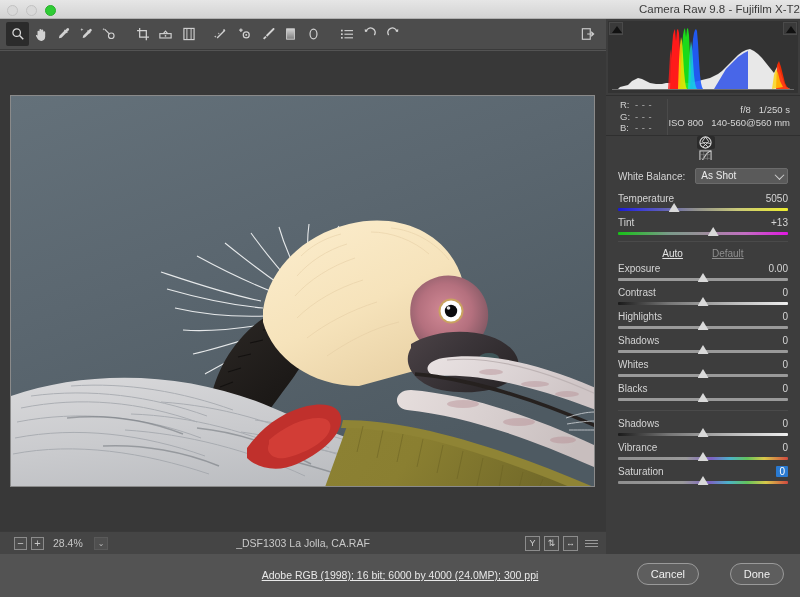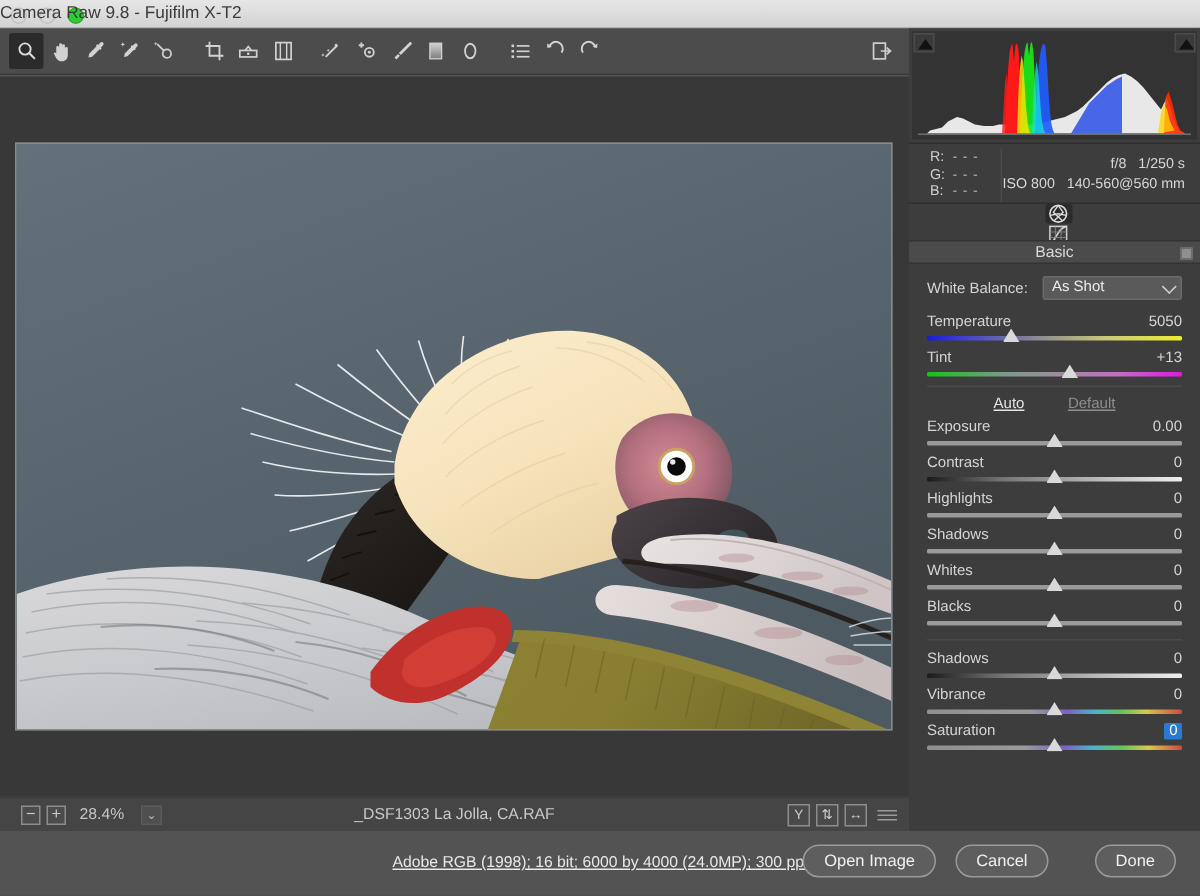--- a/index.html
+++ b/index.html
@@ -20,21 +20,21 @@
     background: linear-gradient(to bottom, #e6e6e6 0%, #d3d3d3 100%);
     border-bottom: 1px solid #b0b0b0;
   }
   #traffic { position: absolute; left: 7px; top: 5px; display: flex; gap: 8px; }
   .light { width: 11px; height: 11px; border-radius: 50%; }
   .light.close { background: #d9d9d9; border: 1px solid #c2c2c2; }
   .light.min   { background: #d9d9d9; border: 1px solid #c2c2c2; }
   .light.max   { background: #2fcc35; border: 1px solid #28b02d; }
   #title-text {
     position: absolute; left: 0; top: 0; width: 800px; height: 30px;
-    line-height: 19px; text-align: left;
+    line-height: 19px; text-align: right;
     font-size: 11.5px; color: #3b3b3b;
   }
 
   
   #toolbar {
     position: absolute; left: 0; top: 19px; width: 606px; height: 31px;
     background: #4c4c4c; border-bottom: 1px solid #3a3a3a;
   }
   #tools { position: absolute; left: 6px; top: 3px; display: flex; align-items: center; }
   .tool {
@@ -716,24 +716,20 @@
           </svg>
       </div>
       <div class="tab">
         <svg width="13" height="12" viewBox="0 0 14 13">
             <rect x="0.8" y="0.8" width="9" height="8" rx="1" fill="none" stroke="#d2d2d2" stroke-width="1.1"></rect>
             <path d="M3.6 11.4h7.6a1 1 0 001-1V3.4" fill="none" stroke="#d2d2d2" stroke-width="1.1"></path>
           </svg>
       </div>
     </div>
 
-    <div id="panel-title">
-      <span>Basic</span>
-      <div id="panel-menu"></div>
-    </div>
 
     <div id="controls">
 
       <div id="wb-row">
         <div id="wb-label">White Balance:</div>
         <div id="wb-select">
           <span>As Shot</span>
           <div id="wb-caret"></div>
         </div>
       </div>
@@ -853,18 +849,17 @@
         <div class="track grad-sat">
           <div class="knob" style="left:50%"></div>
         </div>
       </div>
 
     </div>
   </div>
 
   <div id="actionbar">
     <div id="colorinfo">Adobe RGB (1998); 16 bit; 6000 by 4000 (24.0MP); 300 ppi</div>
-    <div class="pill" id="btn-open">Open Image</div>
     <div class="pill" id="btn-cancel">Cancel</div>
     <div class="pill" id="btn-done">Done</div>
   </div>
 
 </div>
 
 </body></html>

